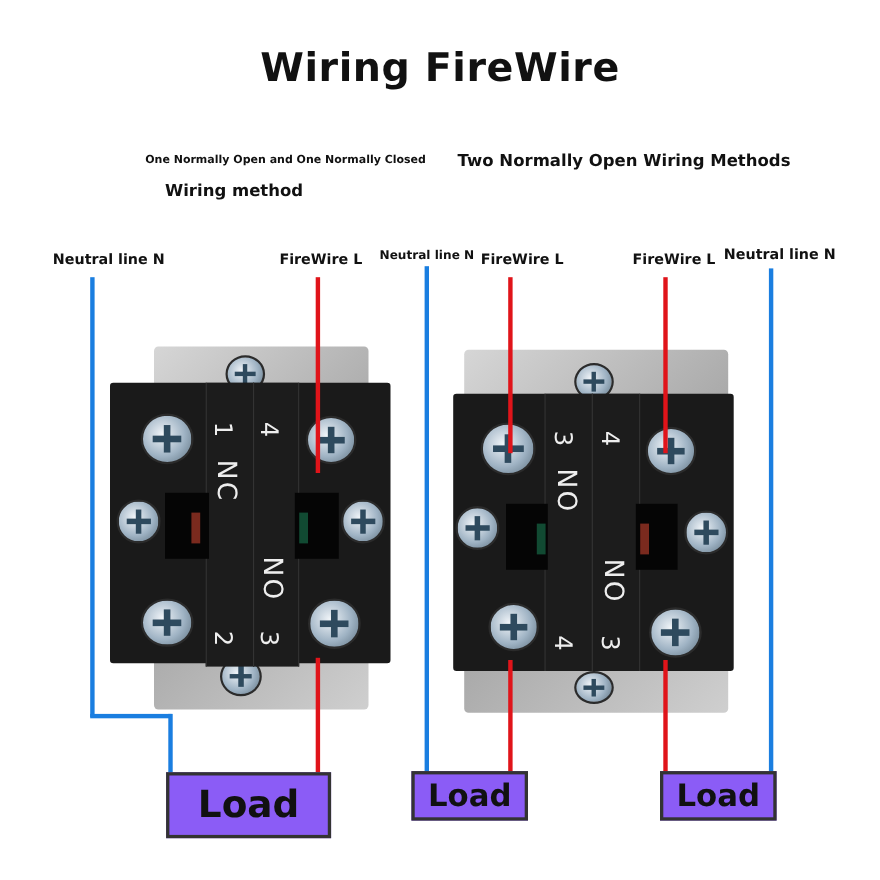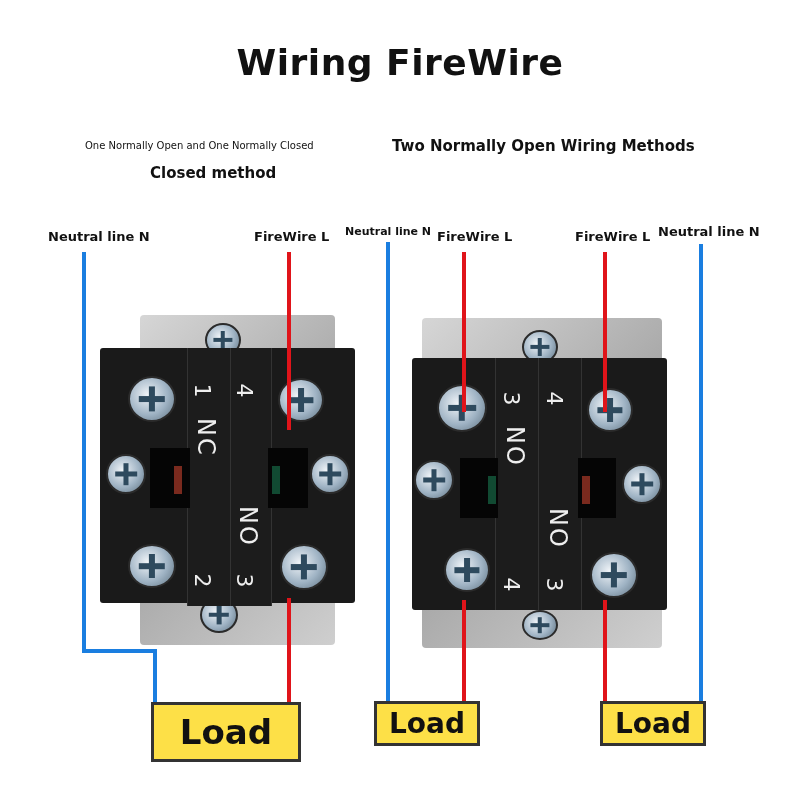--- a/index.html
+++ b/index.html
@@ -1,47 +1,47 @@
 <!DOCTYPE html>
 <html><head>
 <meta charset="utf-8">
 <style>
   html,body{margin:0;padding:0;background:#fff;}
   body{width:800px;height:800px;position:relative;overflow:hidden;font-family:"DejaVu Sans",sans-serif;color:#111;}
   .abs{position:absolute;}
   .title{left:0;width:800px;top:42px;text-align:center;font-weight:bold;font-size:36px;letter-spacing:0.5px;}
-  .sub-small{font-weight:normal;font-size:10px;}
+  .sub-small{font-weight:bold;font-size:10px;margin-left:47px;}
   .sub-med{font-weight:bold;font-size:15px;}
   .lbl{font-weight:bold;font-size:13px;white-space:nowrap;}
   .lbl-s{font-weight:bold;font-size:11px;white-space:nowrap;}
   .wire-b{background:#1a7ee0;}
   .wire-r{background:#e0141a;}
-  .load{border:3px solid #333;background:#fde047;box-sizing:border-box;display:flex;align-items:center;justify-content:center;font-weight:bold;}
+  .load{border:3px solid #333;background:#8b5cf6;box-sizing:border-box;display:flex;align-items:center;justify-content:center;font-weight:bold;}
   .plate{background:linear-gradient(135deg,#d6d6d6,#a9a9a9 50%,#cfcfcf);border-radius:4px;}
   .body{background:#1a1a1a;border-radius:3px;}
   .strip{background:#1c1c1c;border-left:1px solid #333;border-right:1px solid #333;}
   .screw{border-radius:50%;background:radial-gradient(circle at 40% 40%,#f0f4f8,#9fb3c4 55%,#5d7180);border:2px solid #2b2b2b;box-sizing:border-box;}
   .screw::before,.screw::after{content:"";position:absolute;background:#2e4a5e;left:50%;top:50%;}
   .screw::before{width:60%;height:14%;transform:translate(-50%,-50%);}
   .screw::after{width:14%;height:60%;transform:translate(-50%,-50%);}
   .slot{background:#050505;}
   .tab-r{background:#7a2a1e;}
   .tab-g{background:#114a32;}
   .term{color:#eee;font-size:22px;font-family:"DejaVu Sans",sans-serif;}
   .vtxt{color:#eee;font-size:24px;writing-mode:vertical-rl;letter-spacing:2px;}
 </style>
 </head>
 <body>
 
 <div class="abs title">Wiring FireWire</div>
 
 <div class="abs sub-small" style="left:85px;top:140px;">One Normally Open and One Normally Closed</div>
-<div class="abs sub-med" style="left:150px;top:164px;">Closed method</div>
+<div class="abs sub-med" style="left:150px;top:164px;">Wiring method</div>
 
-<div class="abs sub-med" style="left:392px;top:137px;">Two Normally Open Wiring Methods</div>
+<div class="abs sub-med" style="left:416px;top:137px;">Two Normally Open Wiring Methods</div>
 
 <div class="abs lbl" style="left:48px;top:229px;">Neutral line N</div>
 <div class="abs lbl" style="left:254px;top:229px;">FireWire L</div>
 <div class="abs lbl-s" style="left:345px;top:225px;">Neutral line N</div>
 <div class="abs lbl" style="left:437px;top:229px;">FireWire L</div>
 <div class="abs lbl" style="left:575px;top:229px;">FireWire L</div>
 <div class="abs lbl" style="left:658px;top:224px;">Neutral line N</div>
 
 <div class="abs" style="left:100px;top:315px;width:256px;height:330px;">
   <div class="abs plate" style="left:40px;top:0;width:195px;height:330px;"></div>

